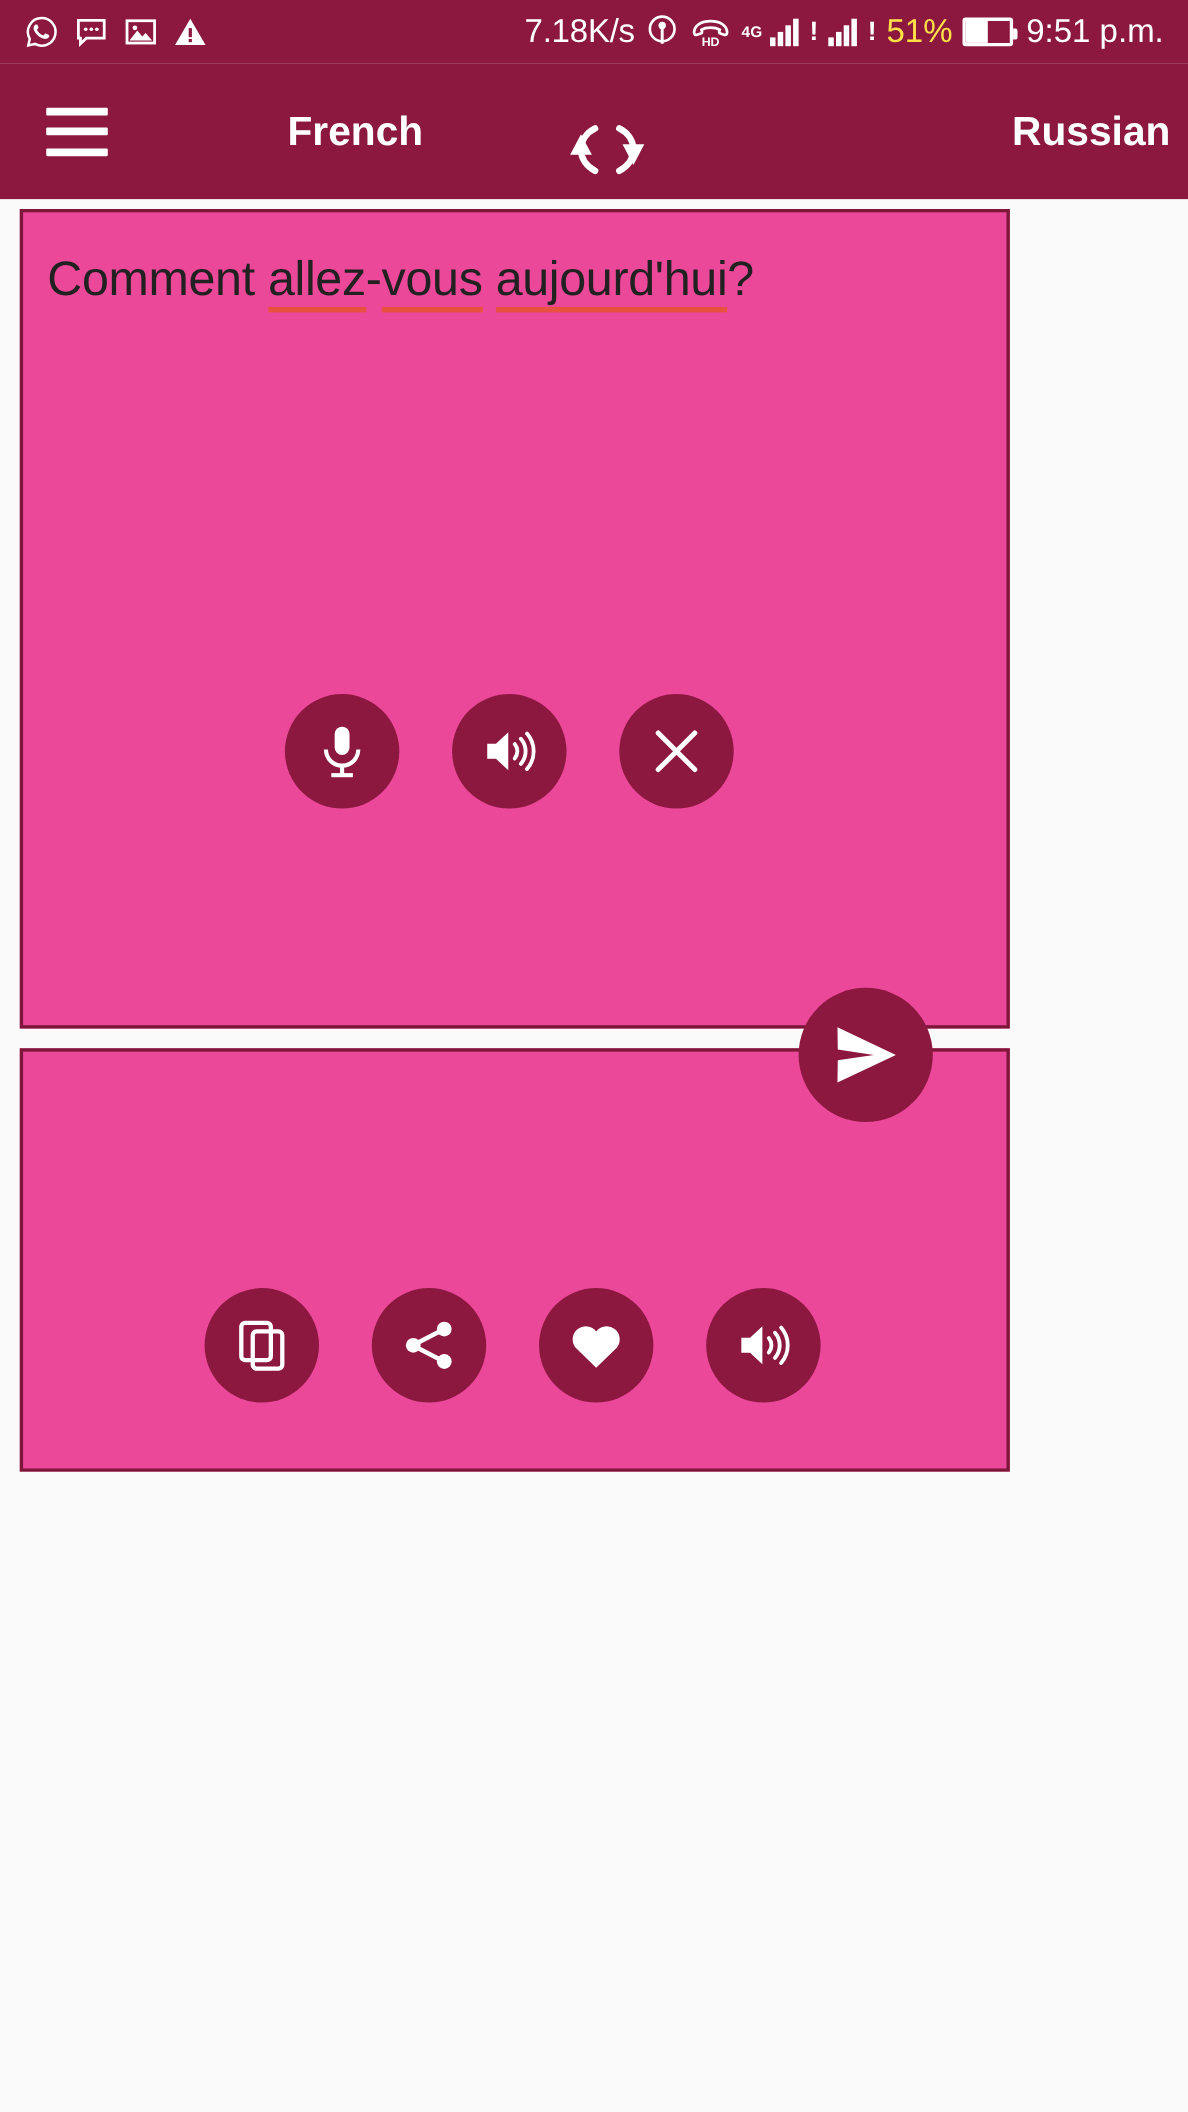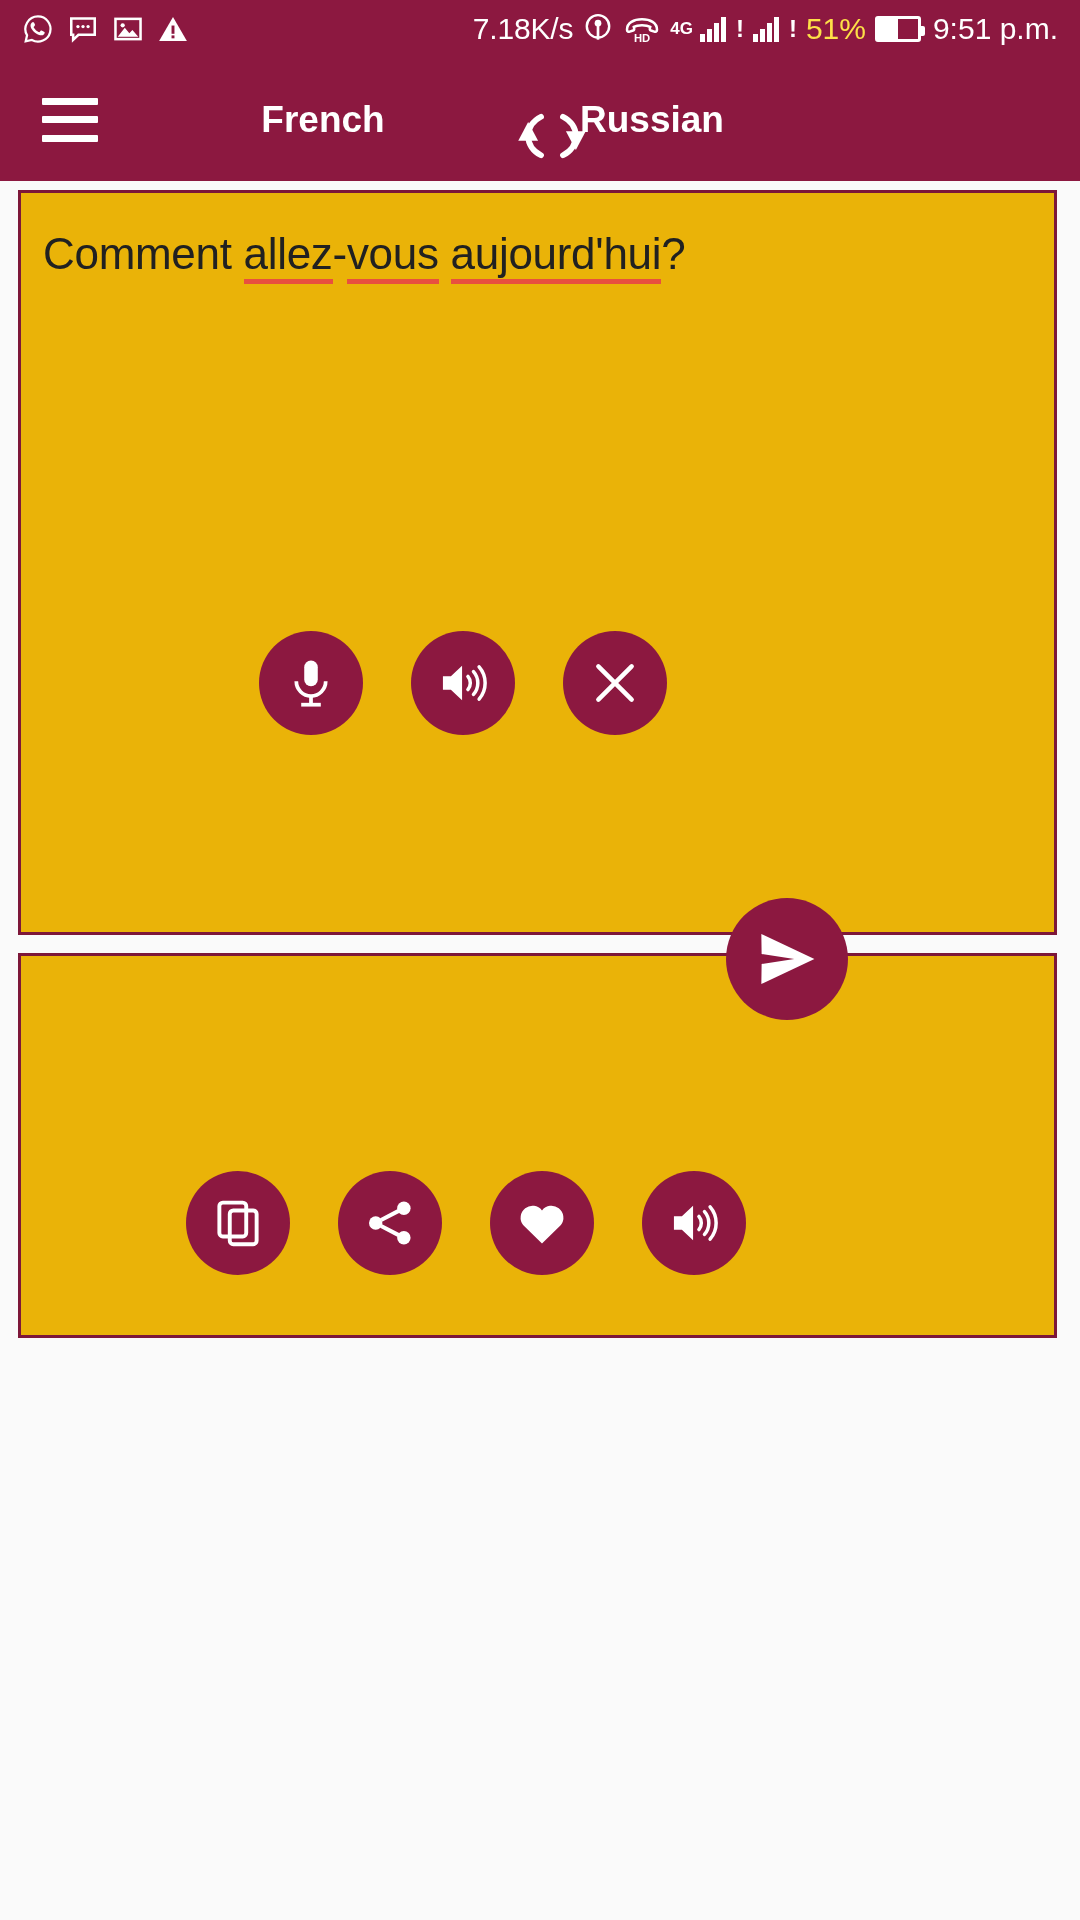--- a/index.html
+++ b/index.html
@@ -92,21 +92,21 @@
   .bars { display: flex; align-items: flex-end; gap: 2px; height: 26px; }
   .bars i { display: block; width: 5px; background: #ffffff; }
   .bars i:nth-child(1) { height: 8px; }
   .bars i:nth-child(2) { height: 13px; }
   .bars i:nth-child(3) { height: 19px; }
   .bars i:nth-child(4) { height: 25px; }
   .bang {
     font-size: 24px; line-height: 24px; font-weight: 700;
     color: #ffffff; margin-left: 1px;
   }
-  .g4 { font-size: 17px; font-weight: 600; color:#fff; margin-right:-2px; }
+  .g4 { font-size: 14px; font-weight: 600; color:#fff; margin-right:-2px; }
 
   
   .app-bar {
     position: absolute;
     top: 58px; left: 0;
     width: 1080px;
     height: 123px;
     background: #8c1840;
     display: flex;
     align-items: center;
@@ -122,34 +122,34 @@
     background: #ffffff; border-radius: 1px;
   }
   .lang {
     position: absolute;
     font-size: 37px;
     font-weight: 700;
     color: #ffffff;
     white-space: nowrap;
   }
   .lang-src { left: 13px; width: 620px; text-align: center; }
-  .lang-dst { right: 0; width: 500px; text-align: left; }
+  .lang-dst { right: 16px; width: 500px; text-align: right; }
   .swap-btn {
     position: absolute;
     left: 508px; top: 34px;
     width: 88px; height: 88px;
     display: flex; align-items: center; justify-content: center;
   }
 
   
   .card {
     position: absolute;
     left: 18px;
-    width: 1039px;
-    background: #eab308;
+    width: 900px;
+    background: #ec4899;
     border: 3px solid #7d1739;
   }
   #source-card { top: 190px; height: 745px; }
   #target-card { top: 953px; height: 385px; }
 
   .card-text {
     position: absolute;
     left: 22px;
     right: 22px;
     font-size: 44px;

